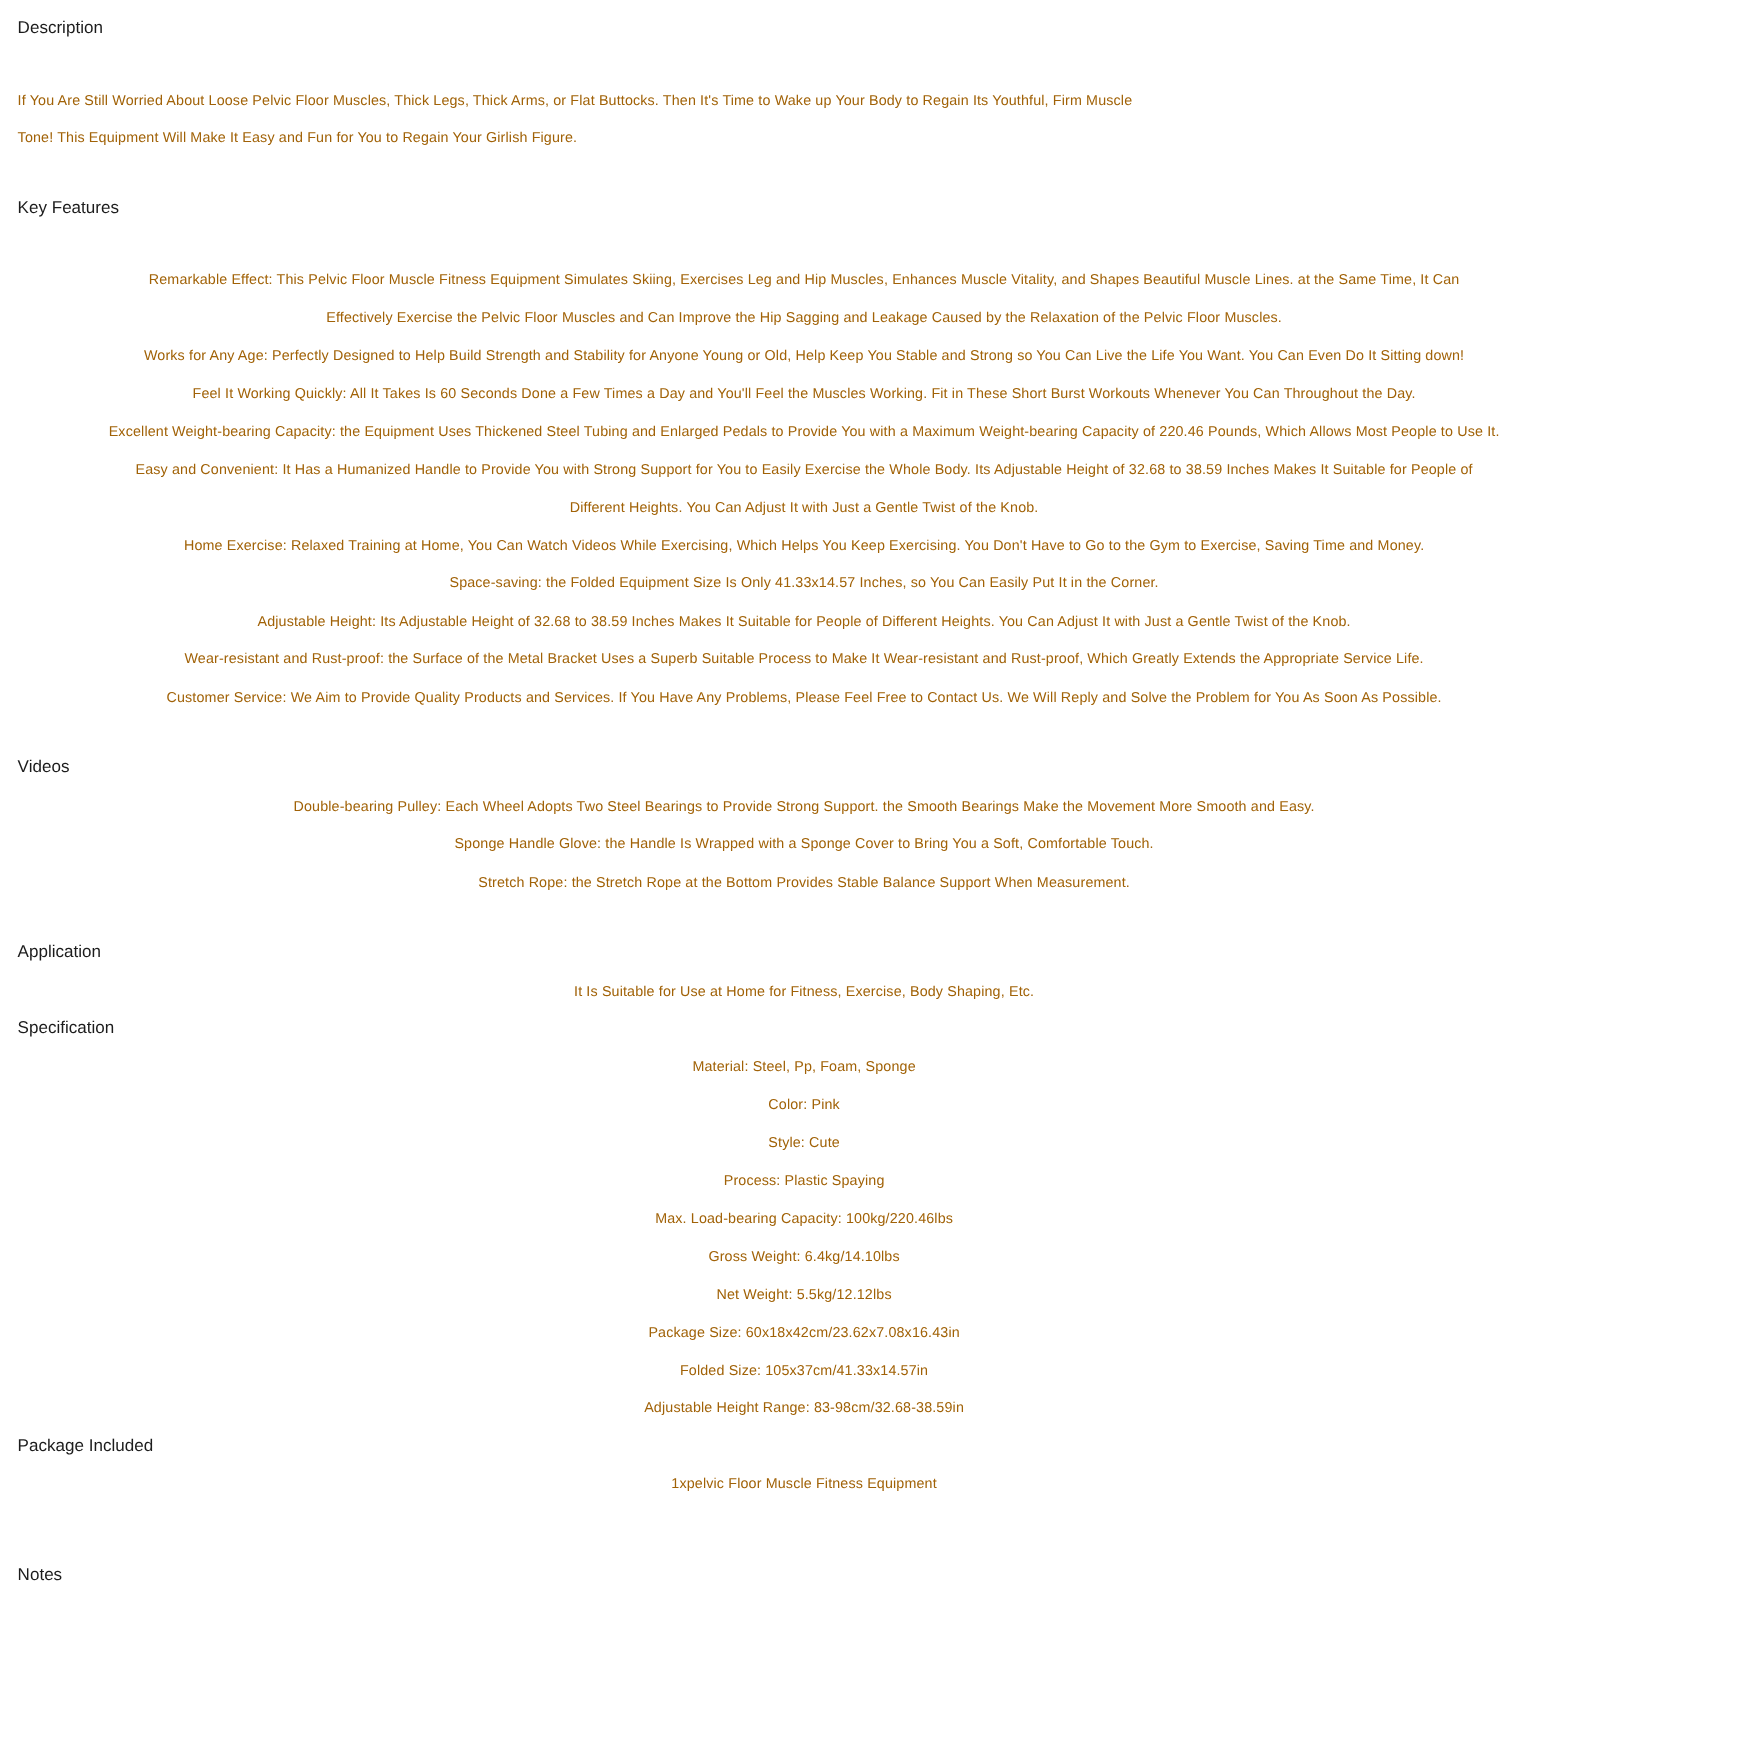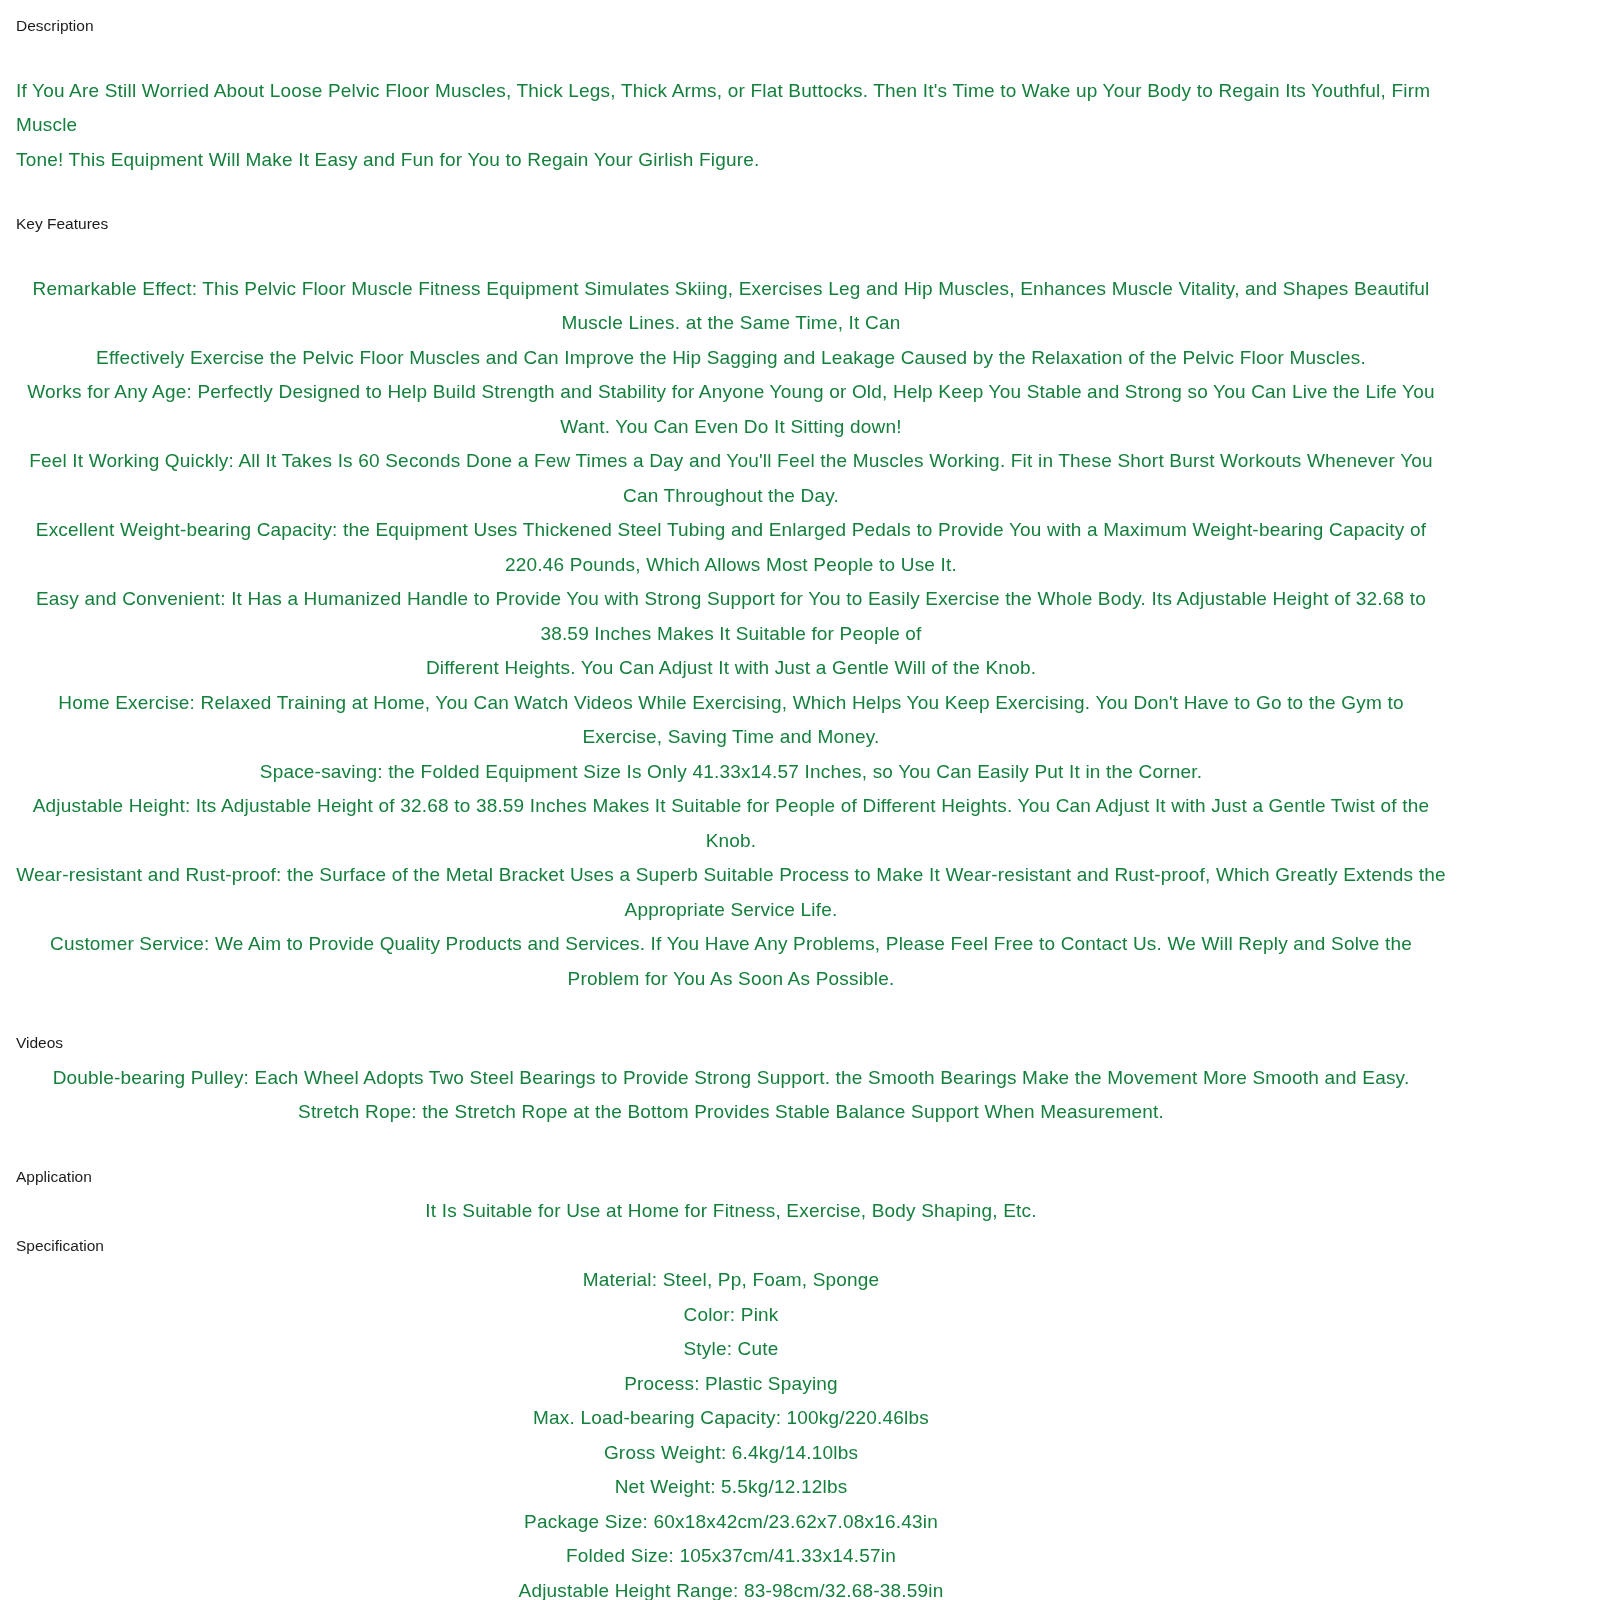--- a/index.html
+++ b/index.html
@@ -18,23 +18,23 @@
     position: relative;
     width: 1466px;
     padding: 0;
     box-sizing: border-box;
   }
   .block {
     padding-left: 16px;
     padding-right: 20px;
   }
   .line {
-    font-size: 19px;
+    font-size: 13px;
     line-height: 34.5px;
-    color: #15803d;
+    color: #a16207;
     white-space: pre-wrap;
     letter-spacing: 0.01em;
   }
   .section-head {
     font-size: 15.5px;
     line-height: 34.5px;
     color: #1c1c1c;
   }
   .spacer-sm { height: 18px; }
   .spacer-md { height: 30px; }
@@ -63,35 +63,36 @@
   <div class="block">
     <div class="section-head">Key Features</div>
     <div class="spacer-md"></div>
     <div class="list">
       <span class="line">Remarkable Effect: This Pelvic Floor Muscle Fitness Equipment Simulates Skiing, Exercises Leg and Hip Muscles, Enhances Muscle Vitality, and Shapes Beautiful Muscle Lines. at the Same Time, It Can</span>
       <span class="line">Effectively Exercise the Pelvic Floor Muscles and Can Improve the Hip Sagging and Leakage Caused by the Relaxation of the Pelvic Floor Muscles.</span>
       <span class="line">Works for Any Age: Perfectly Designed to Help Build Strength and Stability for Anyone Young or Old, Help Keep You Stable and Strong so You Can Live the Life You Want. You Can Even Do It Sitting down!</span>
       <span class="line">Feel It Working Quickly: All It Takes Is 60 Seconds Done a Few Times a Day and You'll Feel the Muscles Working. Fit in These Short Burst Workouts Whenever You Can Throughout the Day.</span>
       <span class="line">Excellent Weight-bearing Capacity: the Equipment Uses Thickened Steel Tubing and Enlarged Pedals to Provide You with a Maximum Weight-bearing Capacity of 220.46 Pounds, Which Allows Most People to Use It.</span>
       <span class="line">Easy and Convenient: It Has a Humanized Handle to Provide You with Strong Support for You to Easily Exercise the Whole Body. Its Adjustable Height of 32.68 to 38.59 Inches Makes It Suitable for People of</span>
-      <span class="line">Different Heights. You Can Adjust It with Just a Gentle Will of the Knob.</span>
+      <span class="line">Different Heights. You Can Adjust It with Just a Gentle Twist of the Knob.</span>
       <span class="line">Home Exercise: Relaxed Training at Home, You Can Watch Videos While Exercising, Which Helps You Keep Exercising. You Don't Have to Go to the Gym to Exercise, Saving Time and Money.</span>
       <span class="line">Space-saving: the Folded Equipment Size Is Only 41.33x14.57 Inches, so You Can Easily Put It in the Corner.</span>
       <span class="line">Adjustable Height: Its Adjustable Height of 32.68 to 38.59 Inches Makes It Suitable for People of Different Heights. You Can Adjust It with Just a Gentle Twist of the Knob.</span>
       <span class="line">Wear-resistant and Rust-proof: the Surface of the Metal Bracket Uses a Superb Suitable Process to Make It Wear-resistant and Rust-proof, Which Greatly Extends the Appropriate Service Life.</span>
       <span class="line">Customer Service: We Aim to Provide Quality Products and Services. If You Have Any Problems, Please Feel Free to Contact Us. We Will Reply and Solve the Problem for You As Soon As Possible.</span>
     </div>
   </div>
 
   <div class="spacer-md"></div>
 
   <div class="block">
     <div class="section-head">Videos</div>
     <div class="list">
       <span class="line">Double-bearing Pulley: Each Wheel Adopts Two Steel Bearings to Provide Strong Support. the Smooth Bearings Make the Movement More Smooth and Easy.</span>
+      <span class="line">Sponge Handle Glove: the Handle Is Wrapped with a Sponge Cover to Bring You a Soft, Comfortable Touch.</span>
       <span class="line">Stretch Rope: the Stretch Rope at the Bottom Provides Stable Balance Support When Measurement.</span>
     </div>
   </div>
 
   <div class="spacer-md"></div>
 
   <div class="block">
     <div class="section-head">Application</div>
     <div class="list">
       <span class="line">It Is Suitable for Use at Home for Fitness, Exercise, Body Shaping, Etc.</span>

